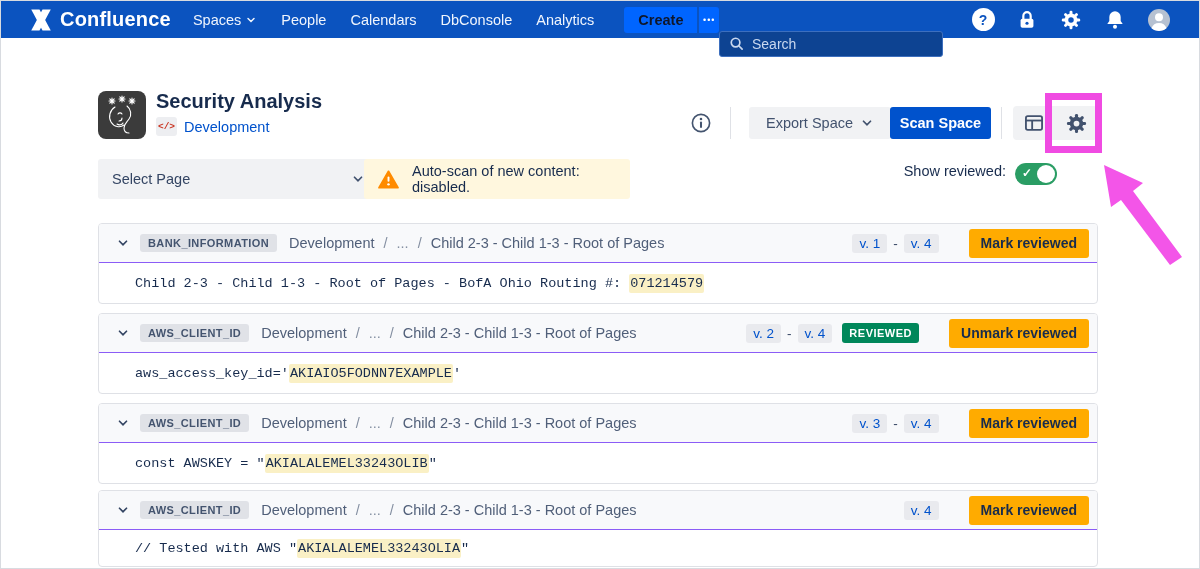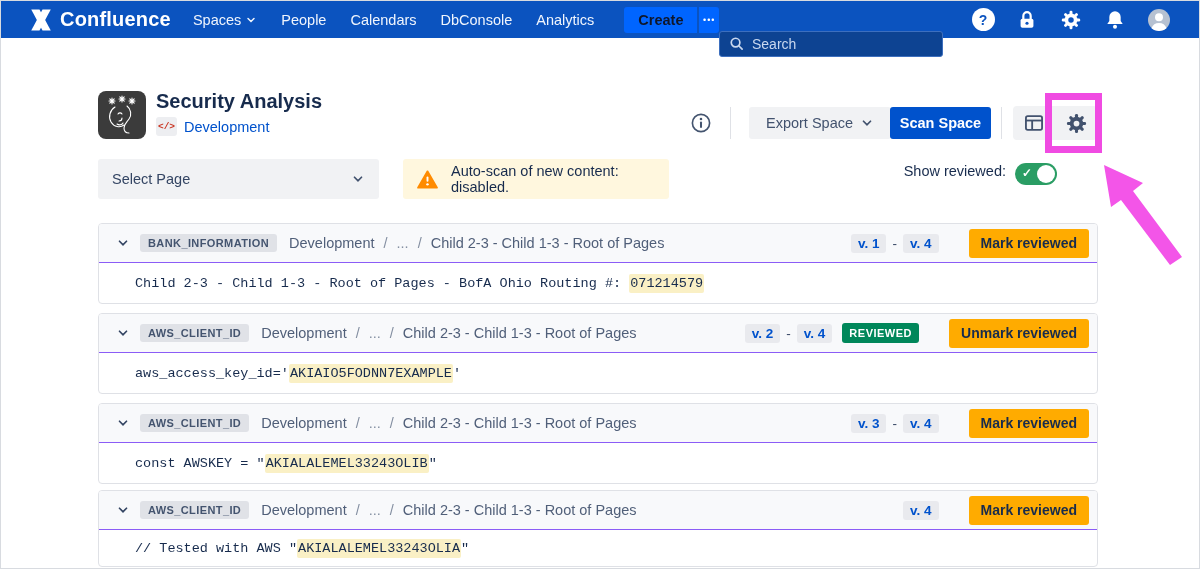--- a/index.html
+++ b/index.html
@@ -57,21 +57,21 @@
   
   .highlight-rect { position:absolute; left:1044px; top:92px; width:57px; height:60px;
                     border:7px solid #F04BE2; z-index:40; pointer-events:none; }
   .annotation-arrow { position:absolute; left:0; top:0; z-index:50; pointer-events:none; }
 
   
   .select-page { position:absolute; left:97px; top:158px; width:281px; height:40px; background:#F1F2F4;
                  border-radius:3px; display:flex; align-items:center; padding:18px 14px; color:#344563;
                  font-size:14.5px; cursor:pointer; }
   .select-page .chev { margin-left:auto; }
-  .warning-banner { position:absolute; left:402px; top:158px; width:266px; height:40px; background:#FFF7DE;
+  .warning-banner { position:absolute; left:363px; top:158px; width:266px; height:40px; background:#FFF7DE;
                     border-radius:3px; display:flex; align-items:center; padding:0 14px; gap:13px;
                     font-size:14.5px; color:#172B4D; }
   .show-reviewed { position:absolute; left:800px; top:162px; width:256px; height:24px; display:flex;
                    align-items:flex-start; justify-content:flex-end; gap:9px; font-size:14.5px; color:#172B4D; }
   .toggle { position:relative; width:42px; height:22px; background:#2a9d64; border-radius:11px; cursor:pointer; }
   .toggle .tick { position:absolute; left:7px; top:3px; color:#fff; font-size:12px; font-weight:700; }
   .toggle .knob { position:absolute; right:2px; top:2px; width:18px; height:18px; border-radius:50%; background:#fff; }
 
   
   .card { position:absolute; left:97px; width:1000px; border:1px solid #DFE1E6; border-radius:4px;
@@ -79,21 +79,21 @@
   .card-1 { top:222px; } .card-2 { top:312px; } .card-3 { top:402px; } .card-4 { top:489px; }
   .card-head { height:39px; background:#F8F9FB; border-bottom:1px solid #8b5cf6; display:flex;
                align-items:center; padding:0 8px 0 15px; }
   .chev-btn { width:18px; height:18px; display:flex; align-items:center; justify-content:center; cursor:pointer; }
   .type-badge { margin-left:8px; background:#E0E2E7; color:#44546F; font-size:11px; font-weight:700;
                 letter-spacing:.4px; padding:3px 8px; border-radius:3px; }
   .crumbs { margin-left:12px; display:flex; align-items:center; gap:9px; font-size:14.5px; color:#505F79; }
   .crumbs .sep { color:#8590A2; }
   .crumbs .link { cursor:pointer; }
   .head-right { margin-left:auto; display:flex; align-items:center; gap:6px; }
-  .ver-chip { background:#E9EAEE; color:#0052CC; font-size:13.5px; font-weight:700; padding:2px 7px;
+  .ver-chip { background:#E9EAEE; color:#0052CC; font-size:13.5px; font-weight:400; padding:2px 7px;
               border-radius:3px; cursor:pointer; }
   .ver-chip:empty { display:none; }
   .ver-dash { color:#344563; font-size:13.5px; }
   .ver-dash:empty { display:none; }
   .reviewed-badge { background:#00875A; color:#fff; font-size:11px; font-weight:700; letter-spacing:.5px;
                     padding:4px 7px; border-radius:3px; margin-left:4px; }
   .reviewed-badge:empty { display:none; }
   .action-btn { margin-left:24px; height:29px; padding:0 12px; background:#FFAB00; border:none;
                 border-radius:3px; color:#172B4D; font-size:14px; font-weight:600; cursor:pointer;
                 font-family:inherit; }

